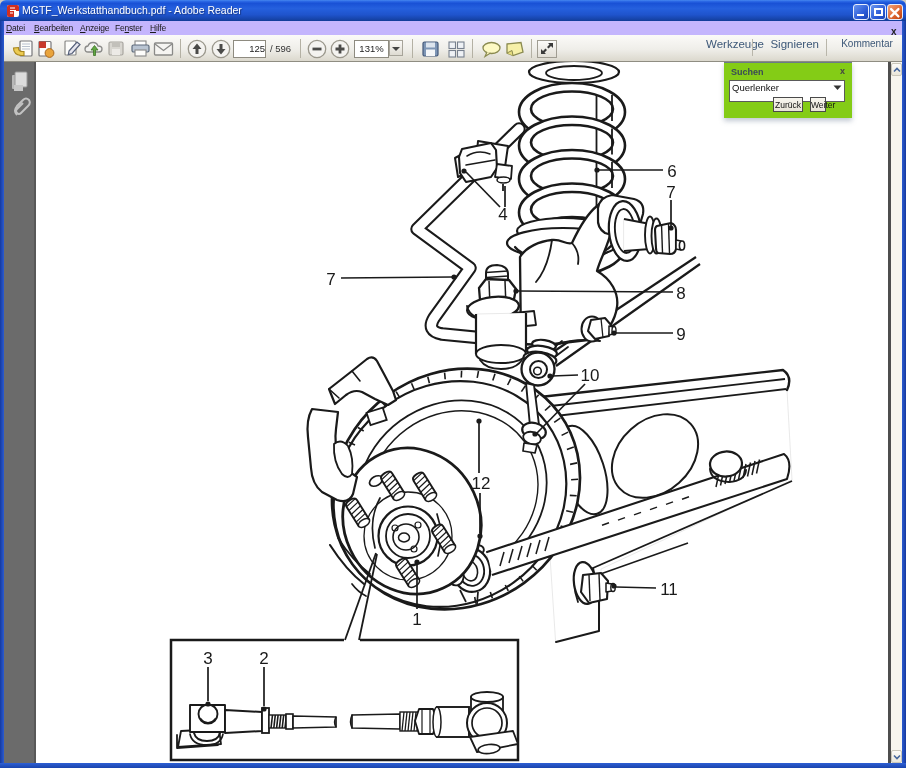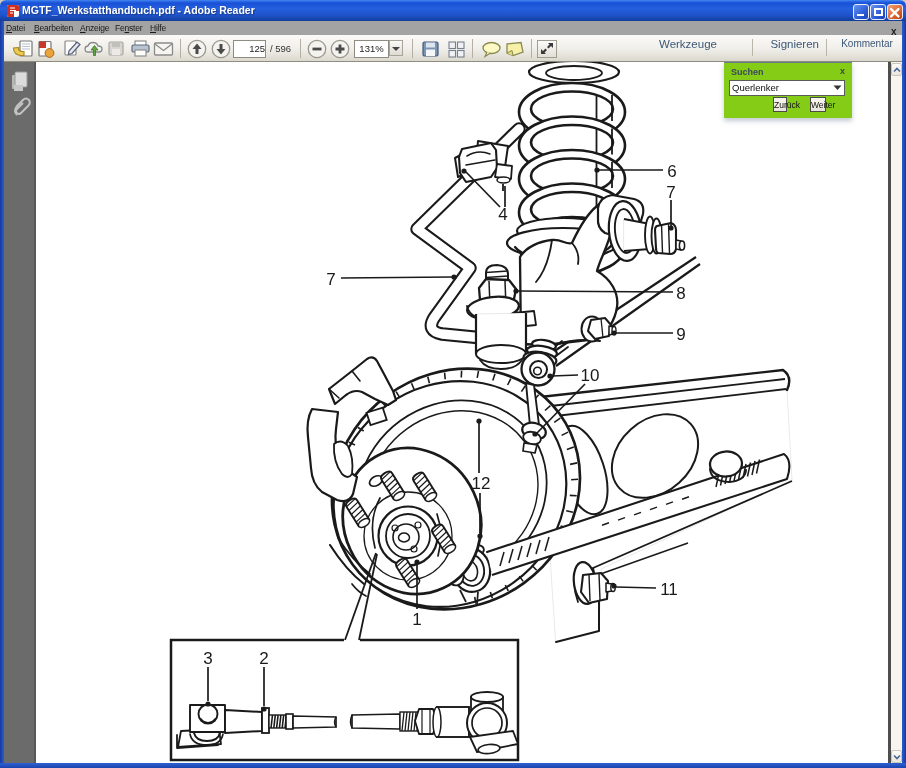--- a/index.html
+++ b/index.html
@@ -1,22 +1,22 @@
 <!DOCTYPE html>
 <html><head><meta charset="utf-8"><style>
 *{margin:0;padding:0;box-sizing:content-box}
 body{width:906px;height:768px;overflow:hidden;font-family:"Liberation Sans",sans-serif;background:#cfcac0;position:relative}
 #titlebar{position:absolute;left:0;top:0;width:906px;height:21px;border-radius:6px 6px 0 0;
  background:linear-gradient(180deg,#4687ef 0%,#2763e3 8%,#1951d6 16%,#2560de 40%,#1f54cd 70%,#1644a9 92%,#113b96 100%)}
-#titletxt{position:absolute;left:22px;top:4px;font-size:10.5px;font-weight:bold;color:#fff;letter-spacing:0px;text-shadow:1px 1px 1px #1a3a8a}
+#titletxt{position:absolute;left:22px;top:4px;font-size:10.5px;font-weight:normal;color:#fff;letter-spacing:0px;text-shadow:1px 1px 1px #1a3a8a}
 .wbtn{position:absolute;top:4px;width:15.5px;height:15.5px;border-radius:3px;border:1px solid #e8eefc;box-sizing:border-box}
 #bmin{left:853px;background:linear-gradient(135deg,#6a95ee,#2c5cd8 60%,#1a42b4)}
 #bmax{left:870px;background:linear-gradient(135deg,#6a95ee,#2c5cd8 60%,#1a42b4)}
 #bclose{left:887px;background:linear-gradient(135deg,#f0a377,#e06a35 55%,#ba3b08)}
-#menubar{position:absolute;left:4px;top:21px;width:898px;height:14px;background:#a3a3a3;font-size:8.5px;letter-spacing:-0.2px;color:#1a1a1a}
+#menubar{position:absolute;left:4px;top:21px;width:898px;height:14px;background:#c4b5fd;font-size:8.5px;letter-spacing:-0.2px;color:#1a1a1a}
 #menubar span{position:absolute;top:2px}
 #toolbar{position:absolute;left:4px;top:35px;width:898px;height:26px;background:linear-gradient(180deg,#fbfaf8 0%,#efeee9 55%,#dbd8cd 100%);border-bottom:1px solid #8f8d82}
 #canvas{position:absolute;left:4px;top:62px;width:898px;height:701px;background:#8a8a8a}
 #sidebar{position:absolute;left:0px;top:0px;width:30px;height:701px;background:#6b6b6b;border-right:2px solid #585858}
 #page{position:absolute;left:32px;top:0px;width:852px;height:701px;background:#fff}
 #pageedge{position:absolute;left:884px;top:0px;width:2.5px;height:701px;background:#4e4e4e}
 #vscroll{position:absolute;left:886.5px;top:0px;width:11.5px;height:701px;background:#f7f5ee}
 #search{position:absolute;left:720px;top:0px;width:128px;height:55px;background:#84cc16;border-top:1px solid #6a7a88;box-shadow:0 3px 5px rgba(80,100,130,0.35)}
 .sbtn{position:absolute;top:34px;height:15px;background:linear-gradient(#f8f6ef,#e8e4d8);border:1px solid #4a4a4a;font-size:8.5px;color:#111;text-align:center;line-height:14px;box-sizing:border-box}
 #lborder{position:absolute;left:0;top:21px;width:4px;height:747px;background:linear-gradient(90deg,#16399e,#2b5bd0)}
@@ -128,21 +128,21 @@
     <svg style="position:absolute;left:501px;top:6px" width="21" height="17" viewBox="0 0 21 17">
       <path d="M2,3 L16,1.5 L18,11 L8,14.5 L2,12 Z" fill="#f6f0a8" stroke="#8a8a50" stroke-width="1.3"></path>
       <path d="M8,14.5 L7,9.5 L2,12" fill="#e6dd80" stroke="#8a8a50" stroke-width="1"></path>
     </svg>
     <div style="position:absolute;left:527px;top:4px;width:1px;height:19px;background:#b4b1a4"></div>
     <div style="position:absolute;left:533px;top:5px;width:20px;height:18px;background:linear-gradient(#fcfbf9,#e2dfd6);border:1px solid #a09d92;box-sizing:border-box"></div>
     <svg style="position:absolute;left:536px;top:7px" width="14" height="13" viewBox="0 0 14 13">
       <path d="M8,1 L13,1 L13,6 L11,4 L8.5,6.5 L7,5 L9.5,2.5 Z" fill="#3a3a3a"></path>
       <path d="M6,12 L1,12 L1,7 L3,9 L5.5,6.5 L7,8 L4.5,10.5 Z" fill="#3a3a3a"></path>
     </svg>
-    <div style="position:absolute;left:655px;top:3px;width:105px;text-align:left;font-size:11.5px;color:#3d5878">Werkzeuge</div>
+    <div style="position:absolute;left:655px;top:3px;width:105px;text-align:right;font-size:11.5px;color:#3d5878">Werkzeuge</div>
     <div style="position:absolute;left:748px;top:4px;width:1px;height:17px;background:#b9b6aa"></div>
     <div style="position:absolute;left:755px;top:3px;width:60px;text-align:right;font-size:11.5px;color:#3d5878">Signieren</div>
     <div style="position:absolute;left:822px;top:4px;width:1px;height:17px;background:#b9b6aa"></div>
     <div style="position:absolute;left:826px;top:3px;width:74px;text-align:center;font-size:10px;color:#3d5878">Kommentar</div>
   </div>
 <div id="canvas">
  <div id="page"></div>
  <div id="sidebar">
   <svg style="position:absolute;left:6px;top:9px" width="20" height="22" viewBox="0 0 20 22">
         <rect x="2" y="4" width="11" height="14" rx="1" fill="#b8b8b8"></rect>
@@ -480,22 +480,22 @@
       </svg>
 
   <div style="position:absolute;left:0px;top:688px;width:11px;height:13px;background:linear-gradient(#fdfcf8,#e9e6da);border:1px solid #cac7ba;border-radius:2px;box-sizing:border-box"></div>
   <svg style="position:absolute;left:1px;top:690px" width="10" height="10" viewBox="0 0 10 10">
         <path d="M2,3.5 L5,6.5 L8,3.5" fill="none" stroke="#46679c" stroke-width="1.6"></path>
       </svg>
  </div>
  <div id="search">
   <div style="position:absolute;left:7px;top:4px;font-size:9px;font-weight:bold;color:#3a4a58">Suchen</div>
   <div style="position:absolute;right:7px;top:3px;font-size:9px;font-weight:bold;color:#444">x</div>
-  <div style="position:absolute;left:5px;top:17px;width:116px;height:16px;background:#fff;border:1.5px solid #5a5a5a;box-sizing:border-box">
+  <div style="position:absolute;left:5px;top:17px;width:116px;height:22px;background:#fff;border:1.5px solid #5a5a5a;box-sizing:border-box">
     <div style="position:absolute;left:2px;top:1px;font-size:9.5px;color:#111">Querlenker</div>
     <svg style="position:absolute;right:2px;top:3.5px" width="9" height="6" viewBox="0 0 9 6">
           <path d="M0.5,0.5 L4.5,5 L8.5,0.5 Z" fill="#333"></path>
         </svg>
   </div>
-  <div class="sbtn" style="left:49px;width:14px">Zurück</div>
+  <div class="sbtn" style="left:49px;width:30px">Zurück</div>
   <div class="sbtn" style="left:86px;width:16px">Weiter</div>
  </div>
 </div>
 <div id="bborder"></div>
 </body></html>

